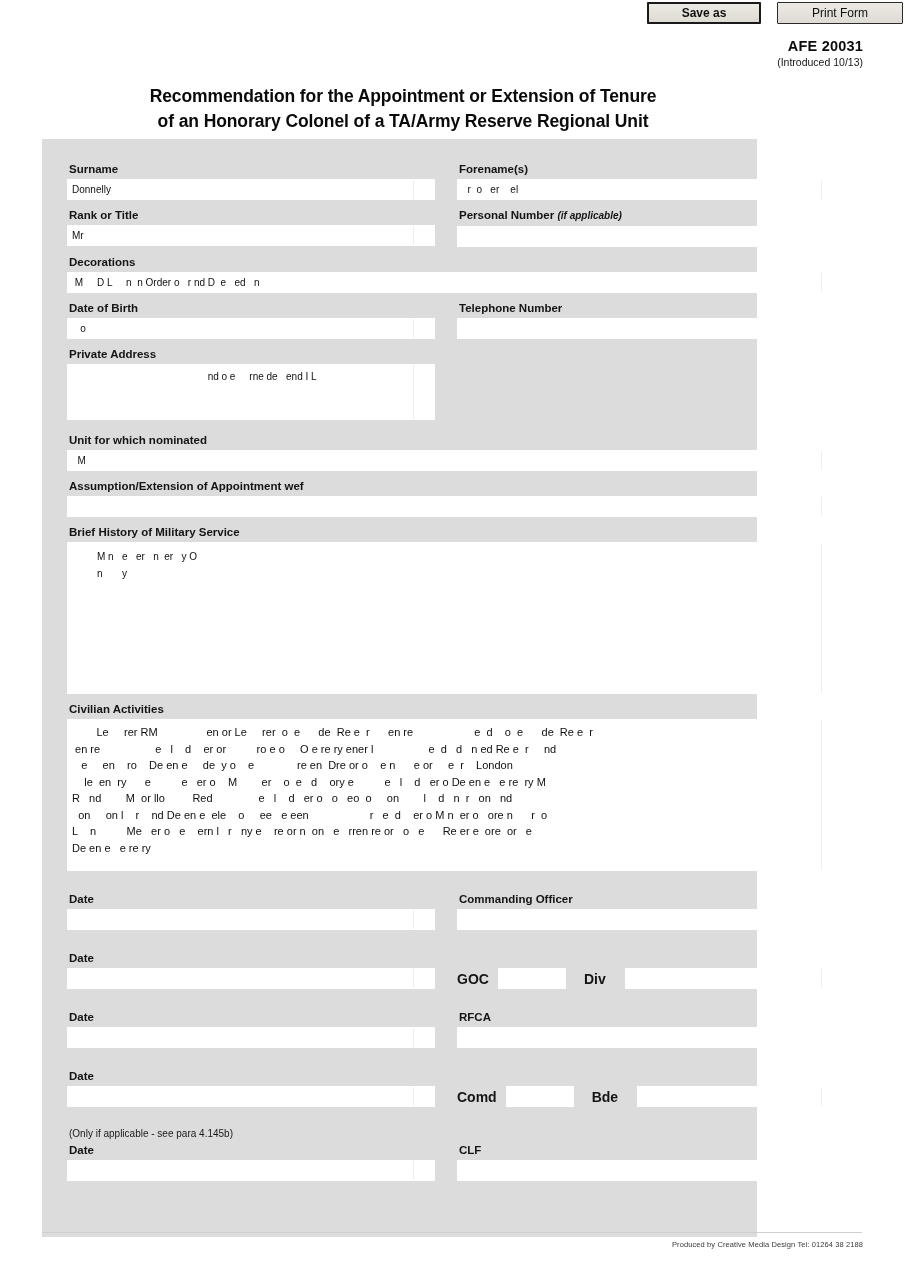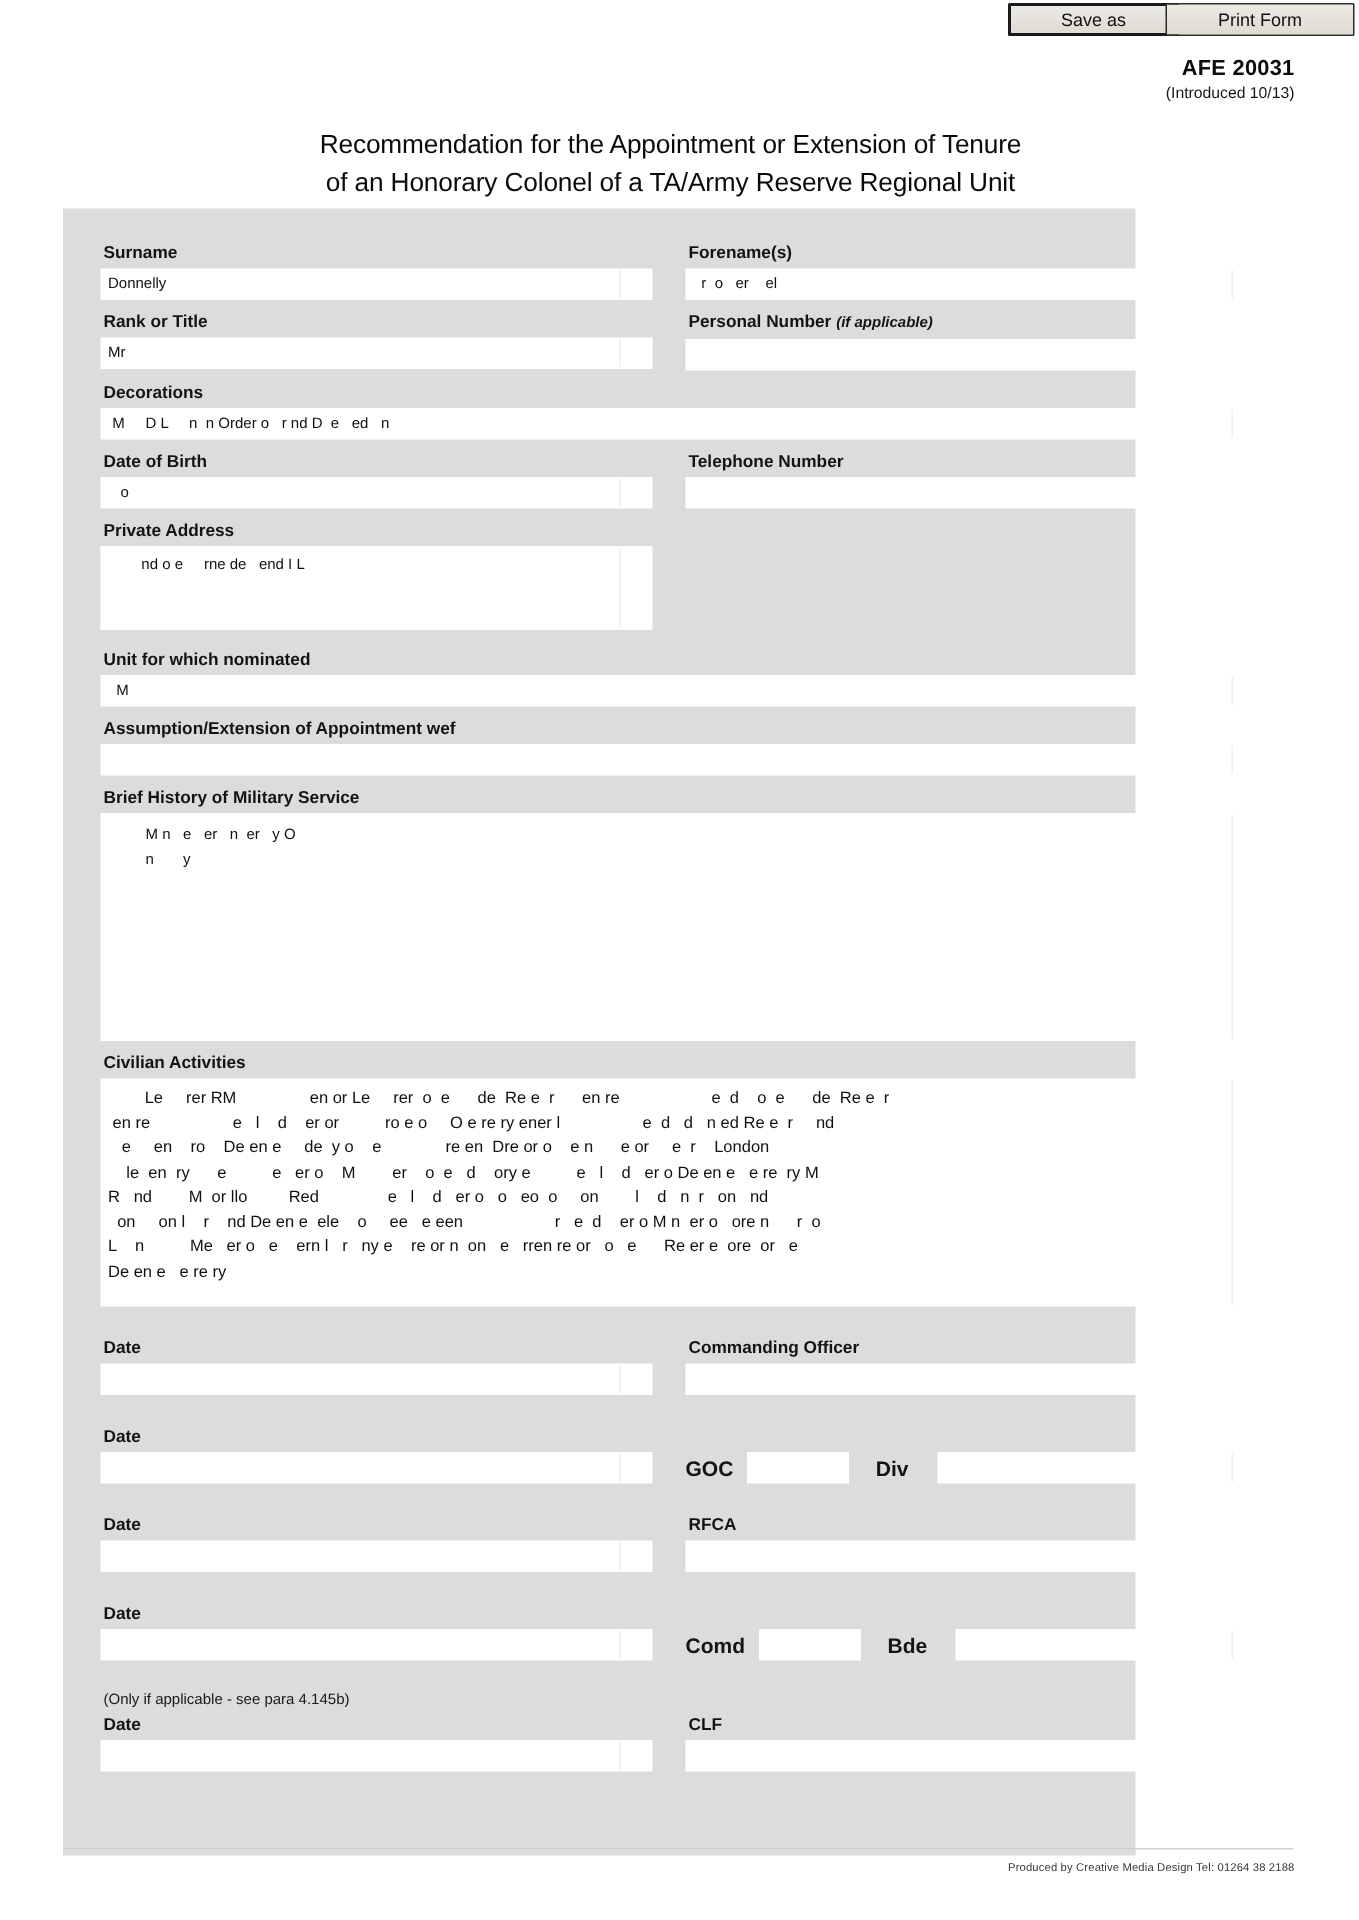--- a/index.html
+++ b/index.html
@@ -22,36 +22,35 @@
     background:linear-gradient(#eceae4,#dedbd3);
     border:2px solid #1a1a1a;
     border-radius:1px;
     font-size:12px;
     color:#111;
     display:flex;align-items:center;justify-content:center;
     font-family:"Liberation Sans", sans-serif;
     cursor:pointer;
     box-sizing:border-box;
   }
-  #save-as-btn{left:672px;width:114px;}
+  #save-as-btn{left:647px;width:114px;font-weight:bold;}
   #print-form-btn{left:777px;width:126px;border-width:1px;border-color:#2b2b2b;}
 
   
   .doc-id{
     position:absolute;top:38px;right:43px;text-align:right;
   }
   .doc-id .afe{font-size:14.5px;font-weight:bold;letter-spacing:.2px;color:#0d0d0d;}
   .doc-id .intro{font-size:10.5px;color:#161616;margin-top:2px;}
 
   
   .doc-title{
     position:absolute;top:84px;left:0;width:806px;text-align:center;
-    font-size:17.5px;font-weight:normal;line-height:25px;color:#0a0a0a;
+    font-size:17.5px;font-weight:bold;line-height:25px;color:#0a0a0a;
     letter-spacing:-.1px;
-    padding-left:44px;
   }
 
   
   .panel{
     position:absolute;left:42px;top:139px;width:715px;height:1098px;
     background:#dcdcdc;
     box-sizing:border-box;
   }
   .panel-inner{position:absolute;left:25px;top:23px;width:776px;}
 
@@ -183,21 +182,21 @@
     <div class="col-r">
       <div class="label">Telephone Number</div>
       <div class="fld nosplit"></div>
     </div>
   </div>
 
   <div class="gap-s"></div>
 
   <div>
     <div class="label">Private Address</div>
-    <div class="fld tall" style="width:368px;">        nd o e     rne de   end I L</div>
+    <div class="fld tall" style="width:368px;text-align:center;">        nd o e     rne de   end I L</div>
   </div>
 
   <div class="gap-m"></div>
 
   <div>
     <div class="label">Unit for which nominated</div>
     <div class="fld">  M</div>
   </div>
 
   <div class="gap-s"></div>

